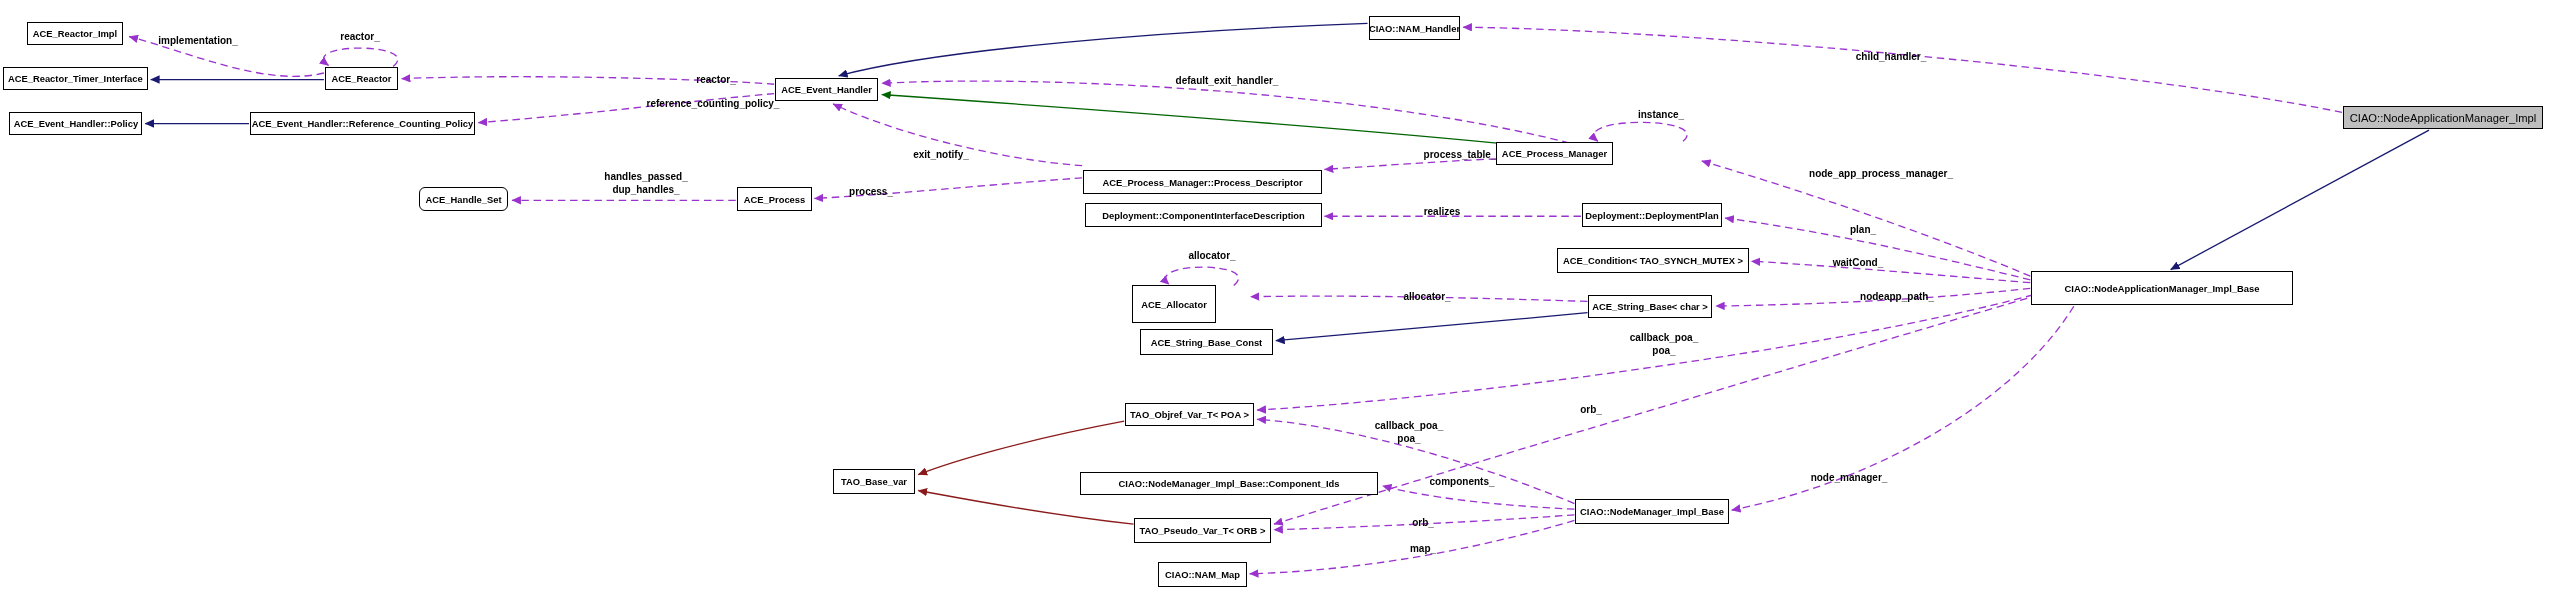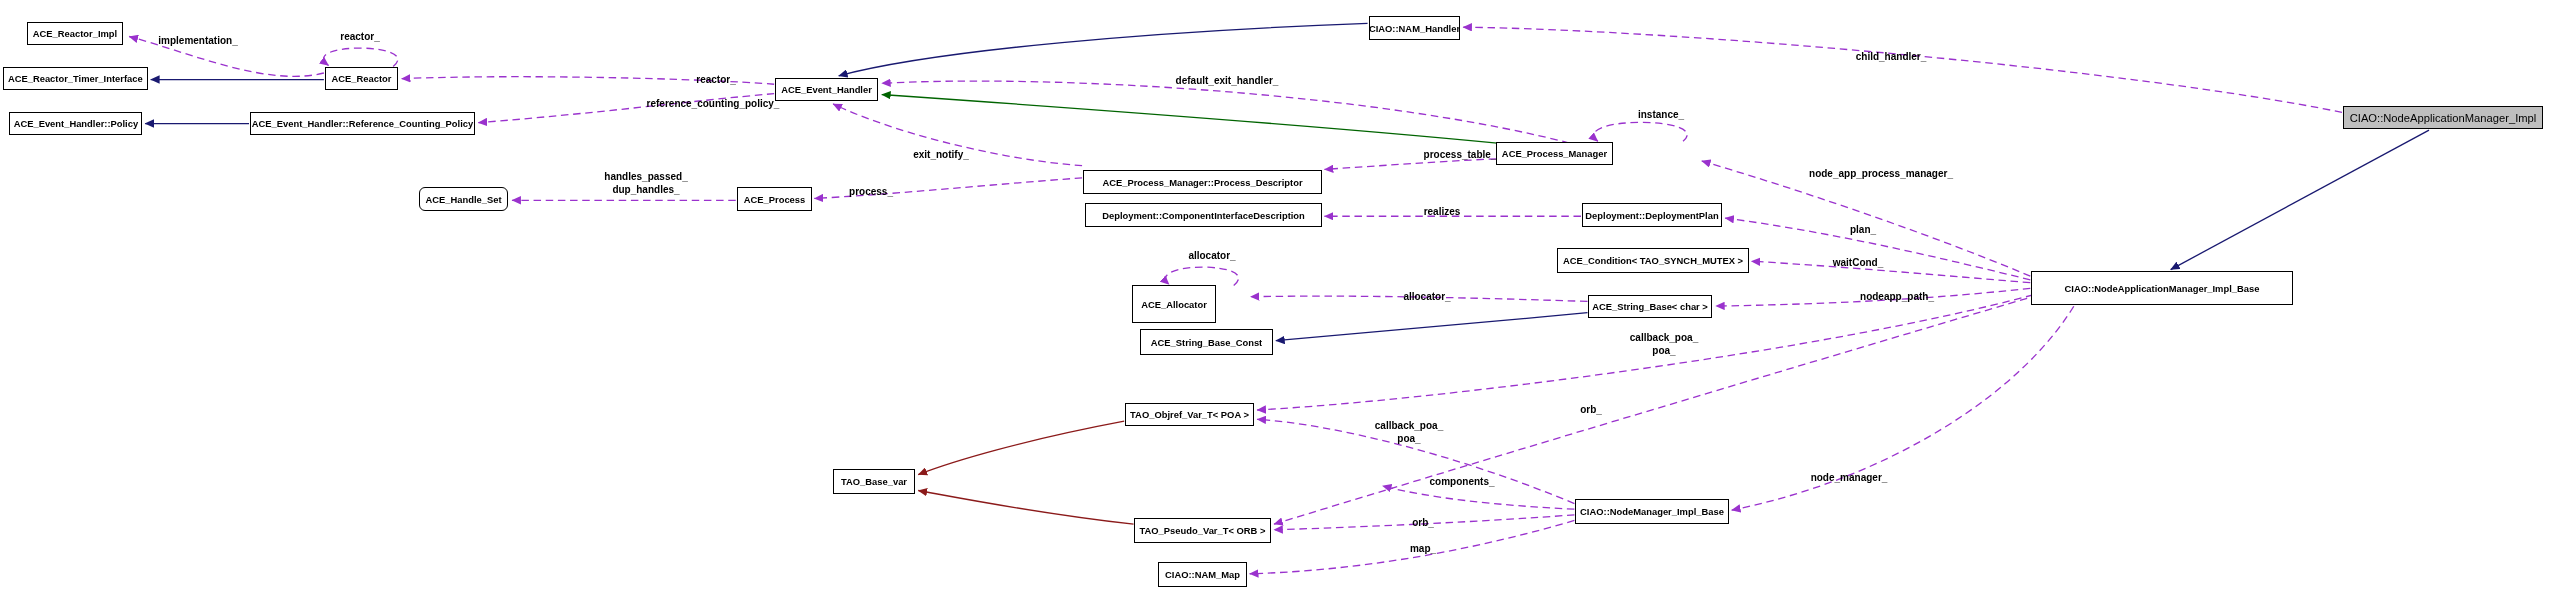--- a/index.html
+++ b/index.html
@@ -109,20 +109,21 @@
     <div class="node" style="left: 419px; top: 187px; width: 89px; height: 24px; border-radius: 6px;">ACE_Handle_Set</div>
     <div class="node" style="left: 737px; top: 187px; width: 75px; height: 24px;">ACE_Process</div>
     <div class="node" style="left: 1582px; top: 203px; width: 140px; height: 24px;">Deployment::DeploymentPlan</div>
     <div class="node" style="left: 1557px; top: 248px; width: 192px; height: 25px;">ACE_Condition&lt; TAO_SYNCH_MUTEX &gt;</div>
     <div class="node" style="left: 2031px; top: 271px; width: 262px; height: 34px;">CIAO::NodeApplicationManager_Impl_Base</div>
     <div class="node" style="left: 1132px; top: 285px; width: 84px; height: 38px;">ACE_Allocator</div>
     <div class="node" style="left: 1140px; top: 329px; width: 133px; height: 26px;">ACE_String_Base_Const</div>
     <div class="node" style="left: 1588px; top: 295px; width: 124px; height: 23.4px;">ACE_String_Base&lt; char &gt;</div>
     <div class="node" style="left: 1125px; top: 403px; width: 129px; height: 23.4px; text-align: right;">TAO_Objref_Var_T&lt; POA &gt;</div>
     <div class="node" style="left: 833px; top: 469px; width: 82px; height: 25px;">TAO_Base_var</div>
+    <div class="node" style="left: 1080px; top: 472px; width: 298px; height: 23.4px;">CIAO::NodeManager_Impl_Base::Component_Ids</div>
     <div class="node" style="left: 1134px; top: 518px; width: 137px; height: 25px;">TAO_Pseudo_Var_T&lt; ORB &gt;</div>
     <div class="node" style="left: 1158px; top: 562px; width: 89px; height: 25px;">CIAO::NAM_Map</div>
     <div class="node" style="left: 1575px; top: 499px; width: 154px; height: 25px;">CIAO::NodeManager_Impl_Base</div>
     <div class="node highlighted" style="left: 2343px; top: 106px; width: 200px; height: 23.4px;">CIAO::NodeApplicationManager_Impl</div>
     <div class="elabel" style="left: 198px; top: 41px;">implementation_</div>
     <div class="elabel" style="left: 360px; top: 37px;">reactor_</div>
     <div class="elabel" style="left: 716px; top: 80px;">reactor_</div>
     <div class="elabel" style="left: 713px; top: 104px;">reference_counting_policy_</div>
     <div class="elabel" style="left: 1227px; top: 81px;">default_exit_handler_</div>
     <div class="elabel" style="left: 1891px; top: 57px;">child_handler_</div>

